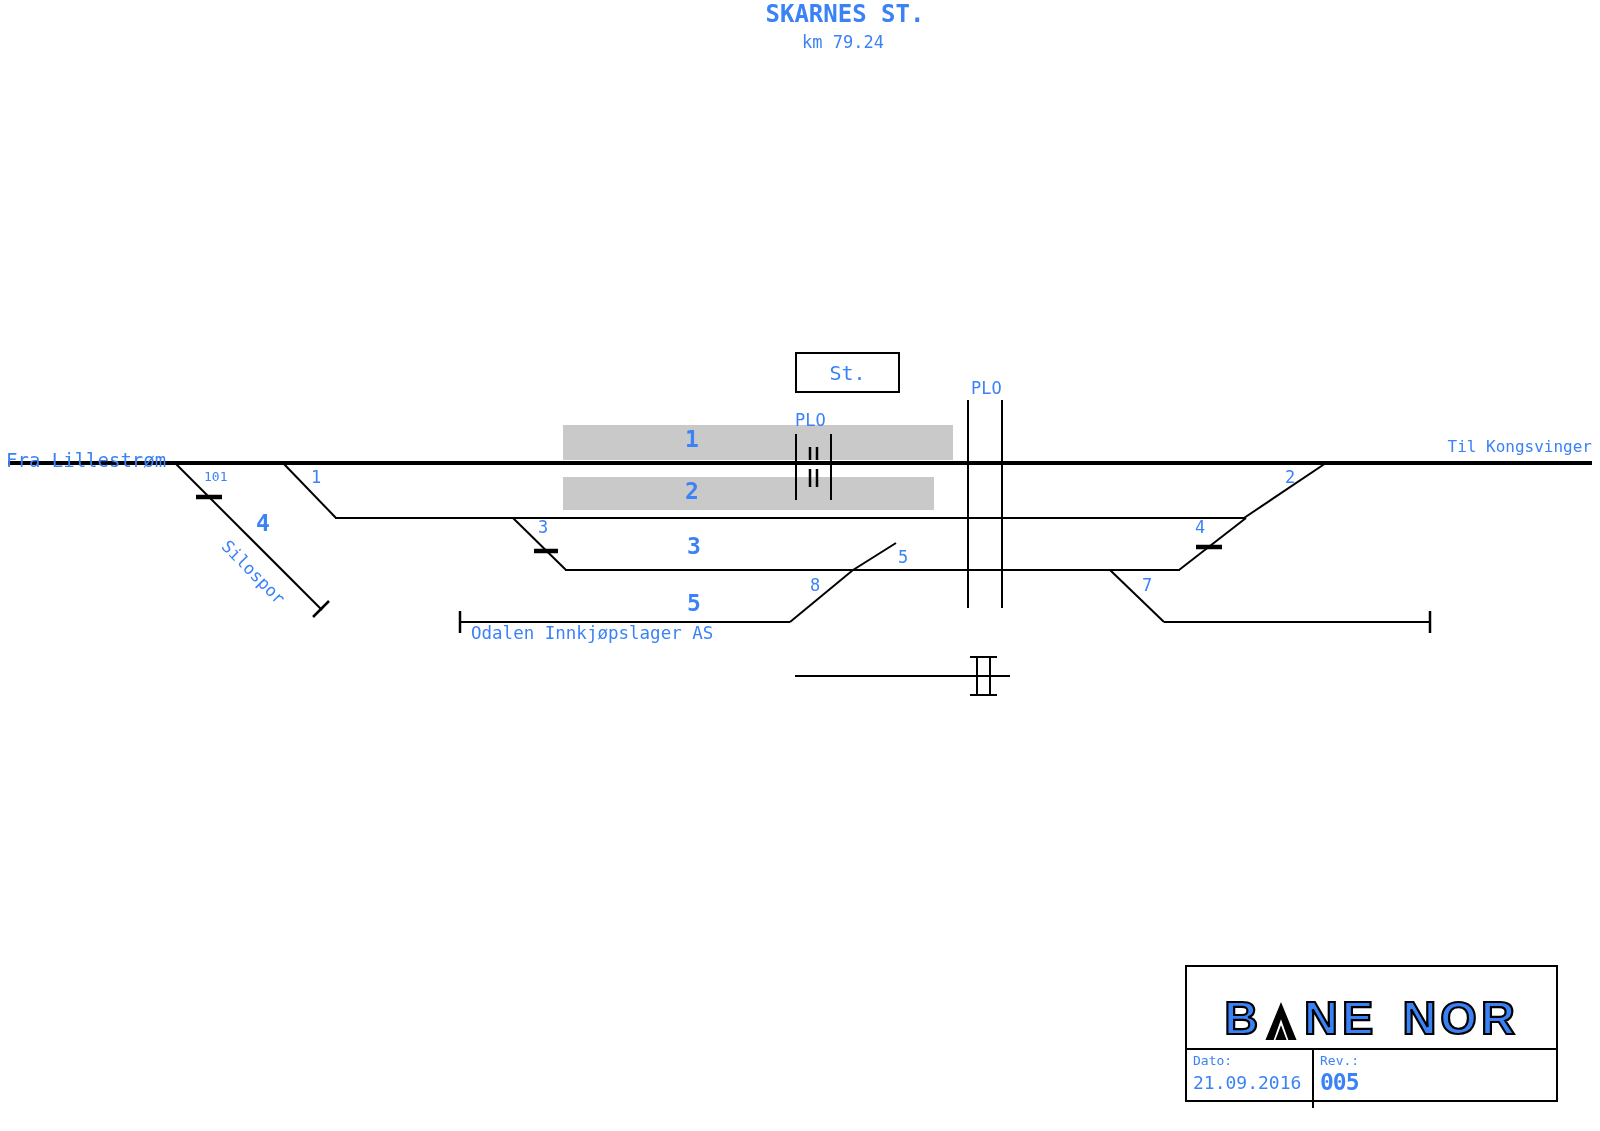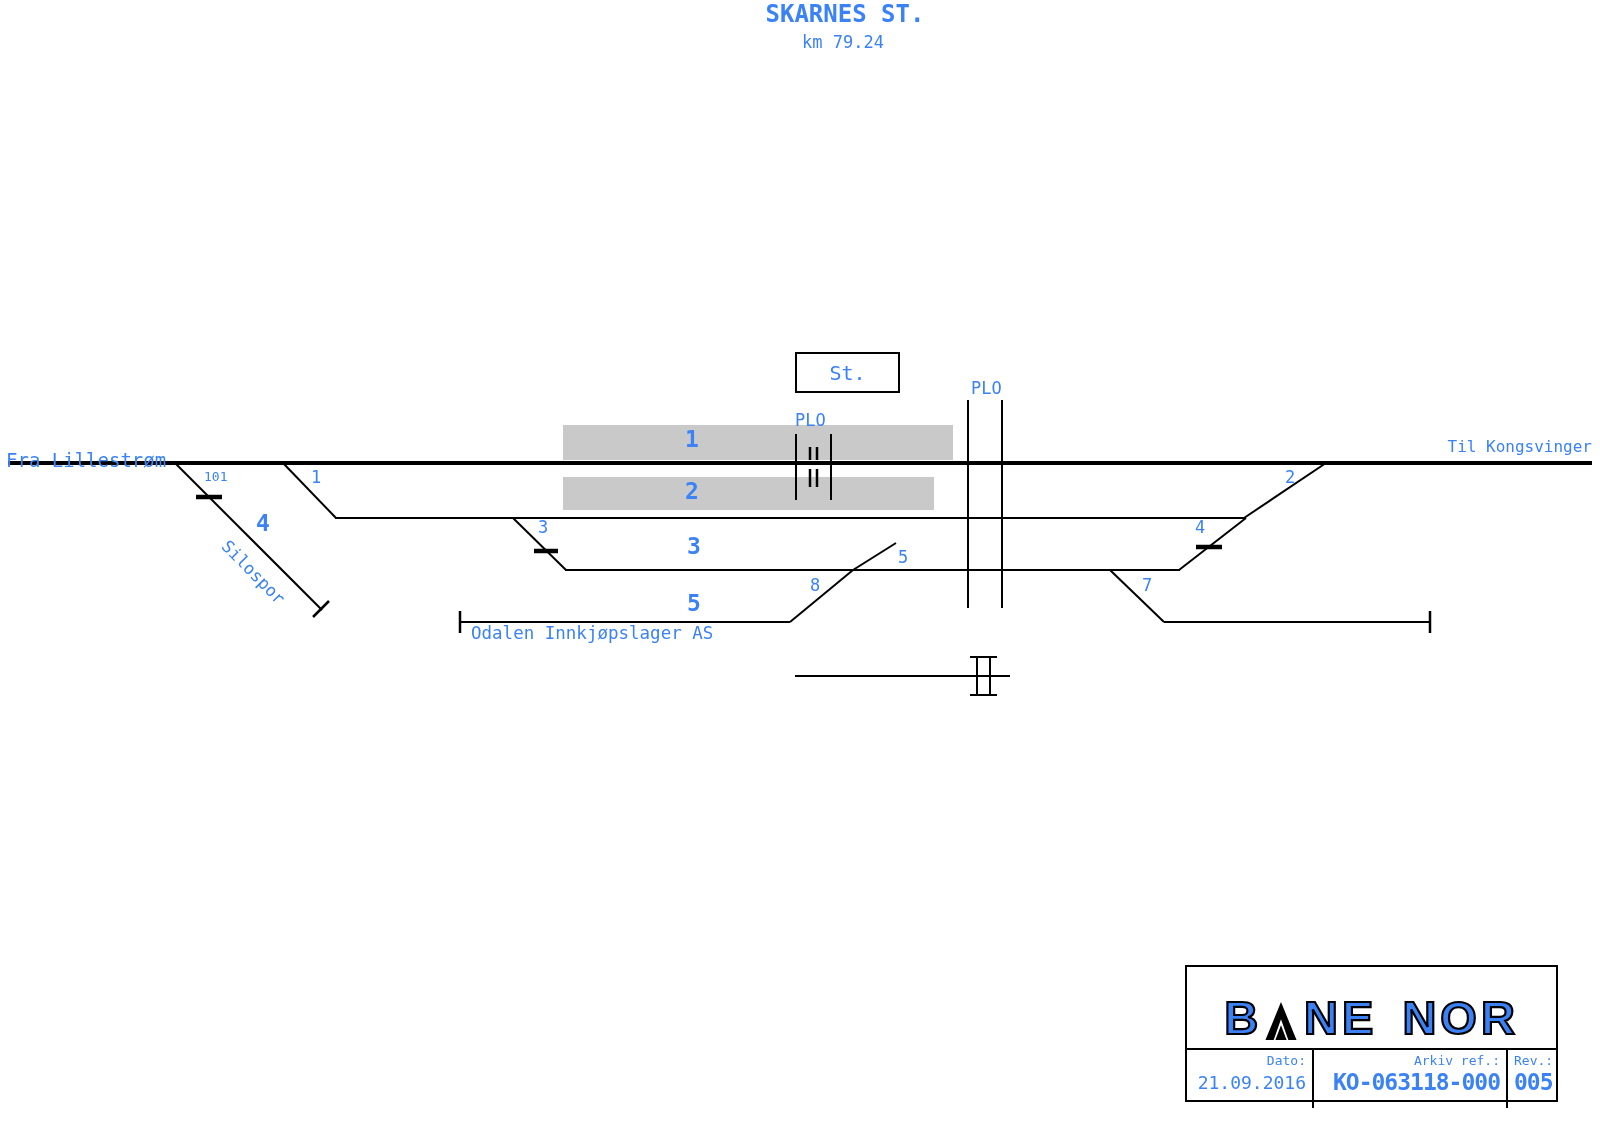--- a/index.html
+++ b/index.html
@@ -33,21 +33,21 @@
   .tb-logo{
     height:81px;display:flex;align-items:flex-end;justify-content:center;
     padding-bottom:7px;box-sizing:border-box;
   }
   .logo-txt{
     font-family:"Liberation Sans",sans-serif;font-weight:700;font-size:47px;
     line-height:1;letter-spacing:4px;-webkit-text-stroke:2.2px #000;
   }
   .logo-rest{word-spacing:8px;margin-left:2px;}
   .logo-a{display:block;margin:0 3px 1px 1px;}
-  .tb-row{display:flex;border-top:2.5px solid #000;height:60px;box-sizing:border-box;text-align:right;}
+  .tb-row{display:flex;border-top:2.5px solid #000;height:60px;box-sizing:border-box;}
   .tb-cell{padding:3px 6px;box-sizing:border-box;overflow:hidden;}
   .tb-cell+.tb-cell{border-left:2.5px solid #000;}
   .tb-cell.dato{width:125px;}
   .tb-cell.arkiv{width:194px;}
   .tb-cell.rev{flex:1;}
   .tb-label{font-size:13px;line-height:1.2;}
   .tb-value{font-size:18px;margin-top:3px;}
   .tb-value.big{font-size:23px;font-weight:bold;margin-top:0;letter-spacing:-1px;}
 </style>
 </head>
@@ -141,24 +141,20 @@
         <path d="M20 0 L38 44 L28.5 44 L20 20 L11.5 44 L2 44 Z" fill="#000"></path>
         <path d="M20 27 L26.5 44 L13.5 44 Z" fill="#000"></path>
       </svg>
       <span class="logo-txt logo-rest">NE NOR</span>
     </div>
     <div class="tb-row">
       <div class="tb-cell dato">
         <div class="tb-label">Dato:</div>
         <div class="tb-value">21.09.2016</div>
       </div>
-      <div class="tb-cell arkiv">
-        <div class="tb-label">Arkiv ref.:</div>
-        <div class="tb-value big">KO-063118-000</div>
-      </div>
       <div class="tb-cell rev">
         <div class="tb-label">Rev.:</div>
         <div class="tb-value big">005</div>
       </div>
     </div>
   </div>
 
 </div>
 
 </body></html>

